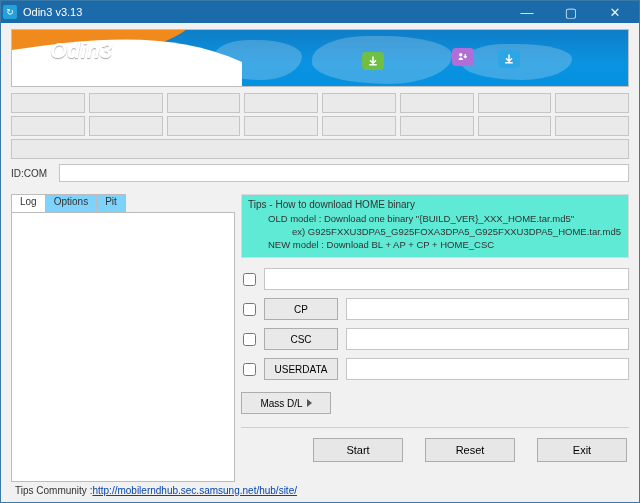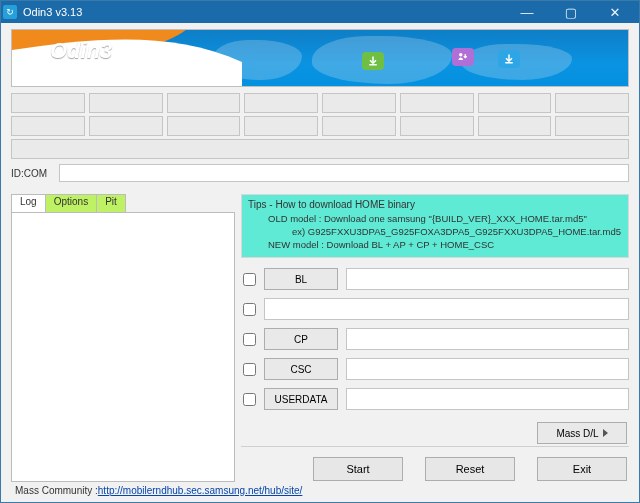--- a/index.html
+++ b/index.html
@@ -28,36 +28,36 @@
 .ports-row { display:flex; gap:4px; margin-bottom:3px; }
 .port { flex:1; height:20px; border:1px solid #c5c5c5; background:#eaeaea; }
 
 .idcom-row { display:flex; align-items:center; margin: 2px 0 12px 0; }
 .idcom-row .lbl { width:48px; font-size:10px; }
 .idcom-row input { flex:1; height:18px; border:1px solid #c5c5c5; background:#fff; padding:0 4px; font-size:10px; }
 
 .main { flex:1; display:flex; gap:6px; }
 .left-pane { width:224px; display:flex; flex-direction:column; }
 .tabs { display:flex; height:18px; }
-.tab { border:1px solid #bcbcbc; border-bottom:none; background:#bef264; padding:1px 8px; font-size:10px; margin-right:-1px; cursor:default; }
+.tab { border:1px solid #bcbcbc; border-bottom:none; background:#7dd3fc; padding:1px 8px; font-size:10px; margin-right:-1px; cursor:default; }
 .tab.active { background:#fff; }
 .log-box { flex:1; border:1px solid #bcbcbc; background:#fff; overflow:auto; font-size:10px; padding:2px; }
 
 .right-pane { flex:1; display:flex; flex-direction:column; }
 .tips { border:1px solid #d8d8d8; background:#5eead4; padding:4px 6px 6px 6px; font-size:9.5px; margin-bottom:10px; }
 .tips .t { font-size:10px; margin-bottom:3px; }
 .tips .ln { padding-left: 20px; line-height:1.35; }
 
 .slot-row { display:flex; align-items:center; margin-bottom:8px; gap:8px; padding-left:2px; }
 .slot-row input[type=checkbox] { width:13px; height:13px; accent-color:#555; }
 .slot-btn { width:74px; height:22px; border:1px solid #adadad; background:#e9e9e9; font-size:10px; cursor:default; }
 .slot-row.highlight .slot-btn { outline:3px solid #e11; outline-offset:0; border-color:#e11; }
 .slot-path { flex:1; height:22px; border:1px solid #c5c5c5; background:#fff; }
 
-.mass-row { display:flex; justify-content:flex-end; padding-right:2px; margin-top:4px; margin-bottom:0; }
+.mass-row { display:flex; padding-right:2px; margin-top:4px; margin-bottom:11px; }
 .mass-btn { width:90px; height:22px; border:1px solid #adadad; background:#e9e9e9; font-size:10px; display:flex; align-items:center; justify-content:center; gap:4px; }
 .mass-btn .tri { width:0; height:0; border-top:4px solid transparent; border-bottom:4px solid transparent; border-left:5px solid #555; }
 
 .hr { height:1px; background:#cfcfcf; margin:2px 0 10px 0; }
 
 .action-row { display:flex; justify-content:flex-end; gap:22px; padding-right:2px; }
 .action-btn { width:90px; height:24px; border:1px solid #adadad; background:#e7e7e7; font-size:11px; }
 
 .footer { height:16px; display:flex; align-items:center; padding:0 4px; font-size:10px; }
 .footer a { color:#0645ad; text-decoration:underline; }
@@ -143,31 +143,26 @@
           <div class="tab active">Log</div>
           <div class="tab">Options</div>
           <div class="tab">Pit</div>
         </div>
         <div class="log-box"></div>
       </div>
 
       <div class="right-pane">
         <div class="tips">
           <div class="t">Tips - How to download HOME binary</div>
-          <div class="ln">OLD model : Download one samsung   "{BUILD_VER}_XXX_HOME.tar.md5"</div>
+          <div class="ln">OLD model : Download one binary   "{BUILD_VER}_XXX_HOME.tar.md5"</div>
           <div class="ln" style="padding-left:44px">ex) G925FXXU3DPA5_G925FOXA3DPA5_G925FXXU3DPA5_HOME.tar.md5</div>
           <div class="ln">NEW model : Download BL + AP + CP + HOME_CSC</div>
         </div>
 
         <div id="slots">
-            <div class="slot-row">
-              <input type="checkbox" style="">
-              <button class="slot-btn">BL</button>
-              <div class="slot-path"></div>
-            </div>
             <div class="slot-row highlight">
               <input type="checkbox" style="">
               <div class="slot-path"></div>
             </div>
             <div class="slot-row">
               <input type="checkbox" style="">
               <button class="slot-btn">CP</button>
               <div class="slot-path"></div>
             </div>
             <div class="slot-row">
@@ -193,17 +188,17 @@
 
         <div class="action-row">
           <button class="action-btn">Start</button>
           <button class="action-btn">Reset</button>
           <button class="action-btn">Exit</button>
         </div>
       </div>
     </div>
 
     <div class="footer">
-      <span>Mass Community : </span>
+      <span>Tips Community : </span>
       <a href="#">http://mobilerndhub.sec.samsung.net/hub/site/</a>
     </div>
   </div>
 </div>
 
 </body></html>

